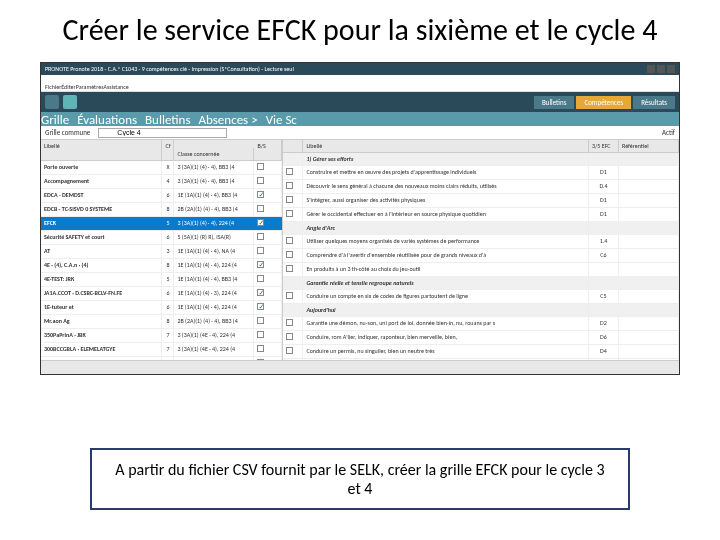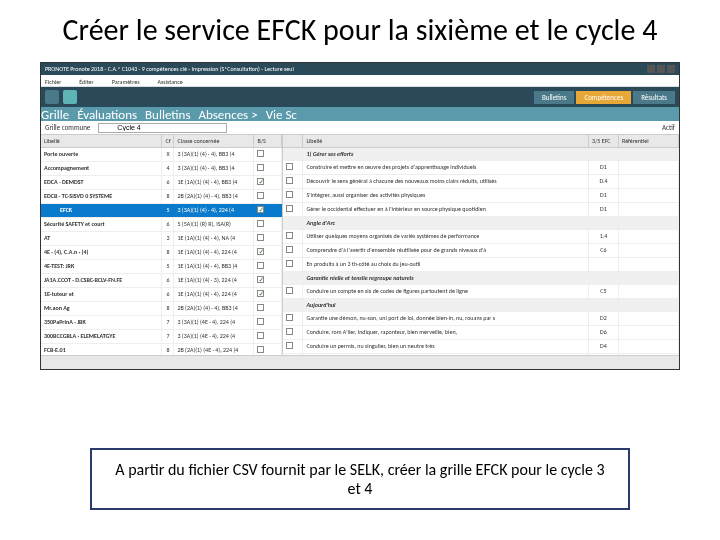--- a/index.html
+++ b/index.html
@@ -3,47 +3,47 @@
 <meta charset="utf-8">
 <style>
   * { box-sizing: border-box; margin: 0; padding: 0; }
   body { width: 720px; height: 540px; background: #fff; font-family: Calibri, Arial, sans-serif; position: relative; }
   .title { font-size: 30px; text-align: center; padding: 12px 40px 10px; line-height: 1.2; font-weight: 400; color: #000; }
   .app { margin: 4px 40px 0; border: 1px solid #333; background: #404040; }
   .titlebar { background: #2a4a5a; height: 12px; display: flex; align-items: center; padding: 0 4px; }
   .titlebar-text { color: #fff; font-size: 6px; }
   .win-ctrl { margin-left: auto; display: flex; gap: 2px; }
   .win-ctrl span { width: 8px; height: 8px; background: #555; }
-  .menubar { background: #fff; height: 12px; display: flex; align-items: flex-end; padding: 0 4px; gap: 18px; font-size: 6px; color: #333; border-bottom: 1px solid #ddd; }
+  .menubar { background: #fff; height: 12px; display: flex; align-items: flex-start; padding: 8px 4px; gap: 0; font-size: 6px; color: #333; border-bottom: 1px solid #ddd; }
   .toolbar { background: #2a4a5a; height: 20px; display: flex; align-items: center; padding: 0 4px; gap: 4px; }
   .tbicon { width: 14px; height: 14px; background: #4a7a8a; border-radius: 2px; }
   .tbicon.teal { background: #5fb5b5; }
   .tb-tabs { margin-left: auto; display: flex; gap: 2px; }
   .tb-tab { background: #4a7a8a; color: #fff; font-size: 7px; padding: 2px 8px; }
   .tb-tab.active { background: #e8a838; }
   .subbar { background: #5a9aaa; height: 14px; display: flex; align-items: center; padding: 0 0; gap: 8px; font-size: 13px; color: #fff; }
   .filterbar { background: #fff; height: 14px; display: flex; align-items: center; padding: 0 4px; gap: 8px; font-size: 7px; color: #333; border-bottom: 1px solid #ccc; }
   .filterbar input { font-size: 7px; height: 10px; border: 1px solid #aaa; padding: 0 18px; }
   .panes { display: flex; height: 220px; background: #fff; }
   .pane { overflow: hidden; }
   .pane.left { width: 38%; border-right: 1px solid #ccc; }
   .pane.right { width: 62%; }
   .hdr { display: flex; background: #e8e8e8; border-bottom: 1px solid #ccc; font-size: 6px; color: #333; }
   .hdr > div { padding: 2px 3px; border-right: 1px solid #ccc; white-space: nowrap; overflow: hidden; }
   .left .hdr .c1 { flex: 1; }
   .left .hdr .c2 { width: 12px; text-align: center; }
-  .left .hdr .c3 { width: 80px; }
+  .left .hdr .c3 { width: 80px; margin-top: 8px; }
   .left .hdr .c4 { width: 28px; }
   .row { display: flex; border-bottom: 1px solid #eee; font-size: 6px; color: #333; }
   .row > div { padding: 2px 3px; border-right: 1px solid #eee; white-space: nowrap; overflow: hidden; }
   .left .row .c1 { flex: 1; font-weight: bold; }
   .left .row .c2 { width: 12px; text-align: center; }
   .left .row .c3 { width: 80px; }
   .left .row .c4 { width: 28px; }
-  .row.sel { background: #0a7acc; color: #fff; padding-left: 16px; }
+  .row.sel { background: #0a7acc; color: #fff; }
   .row.sel > div { border-right-color: #0a7acc; }
   .chk { display: inline-block; width: 7px; height: 7px; border: 1px solid #888; background: #fff; position: relative; }
   .chk.on::after { content: "✓"; position: absolute; top: -2px; left: 0; font-size: 7px; color: #2a7a2a; }
   .right .hdr .c1 { width: 20px; }
   .right .hdr .c2 { flex: 1; }
   .right .hdr .c3 { width: 30px; }
   .right .hdr .c4 { width: 60px; }
   .right .row .c1 { width: 20px; }
   .right .row .c2 { flex: 1; }
   .right .row .c3 { width: 30px; text-align: center; }

